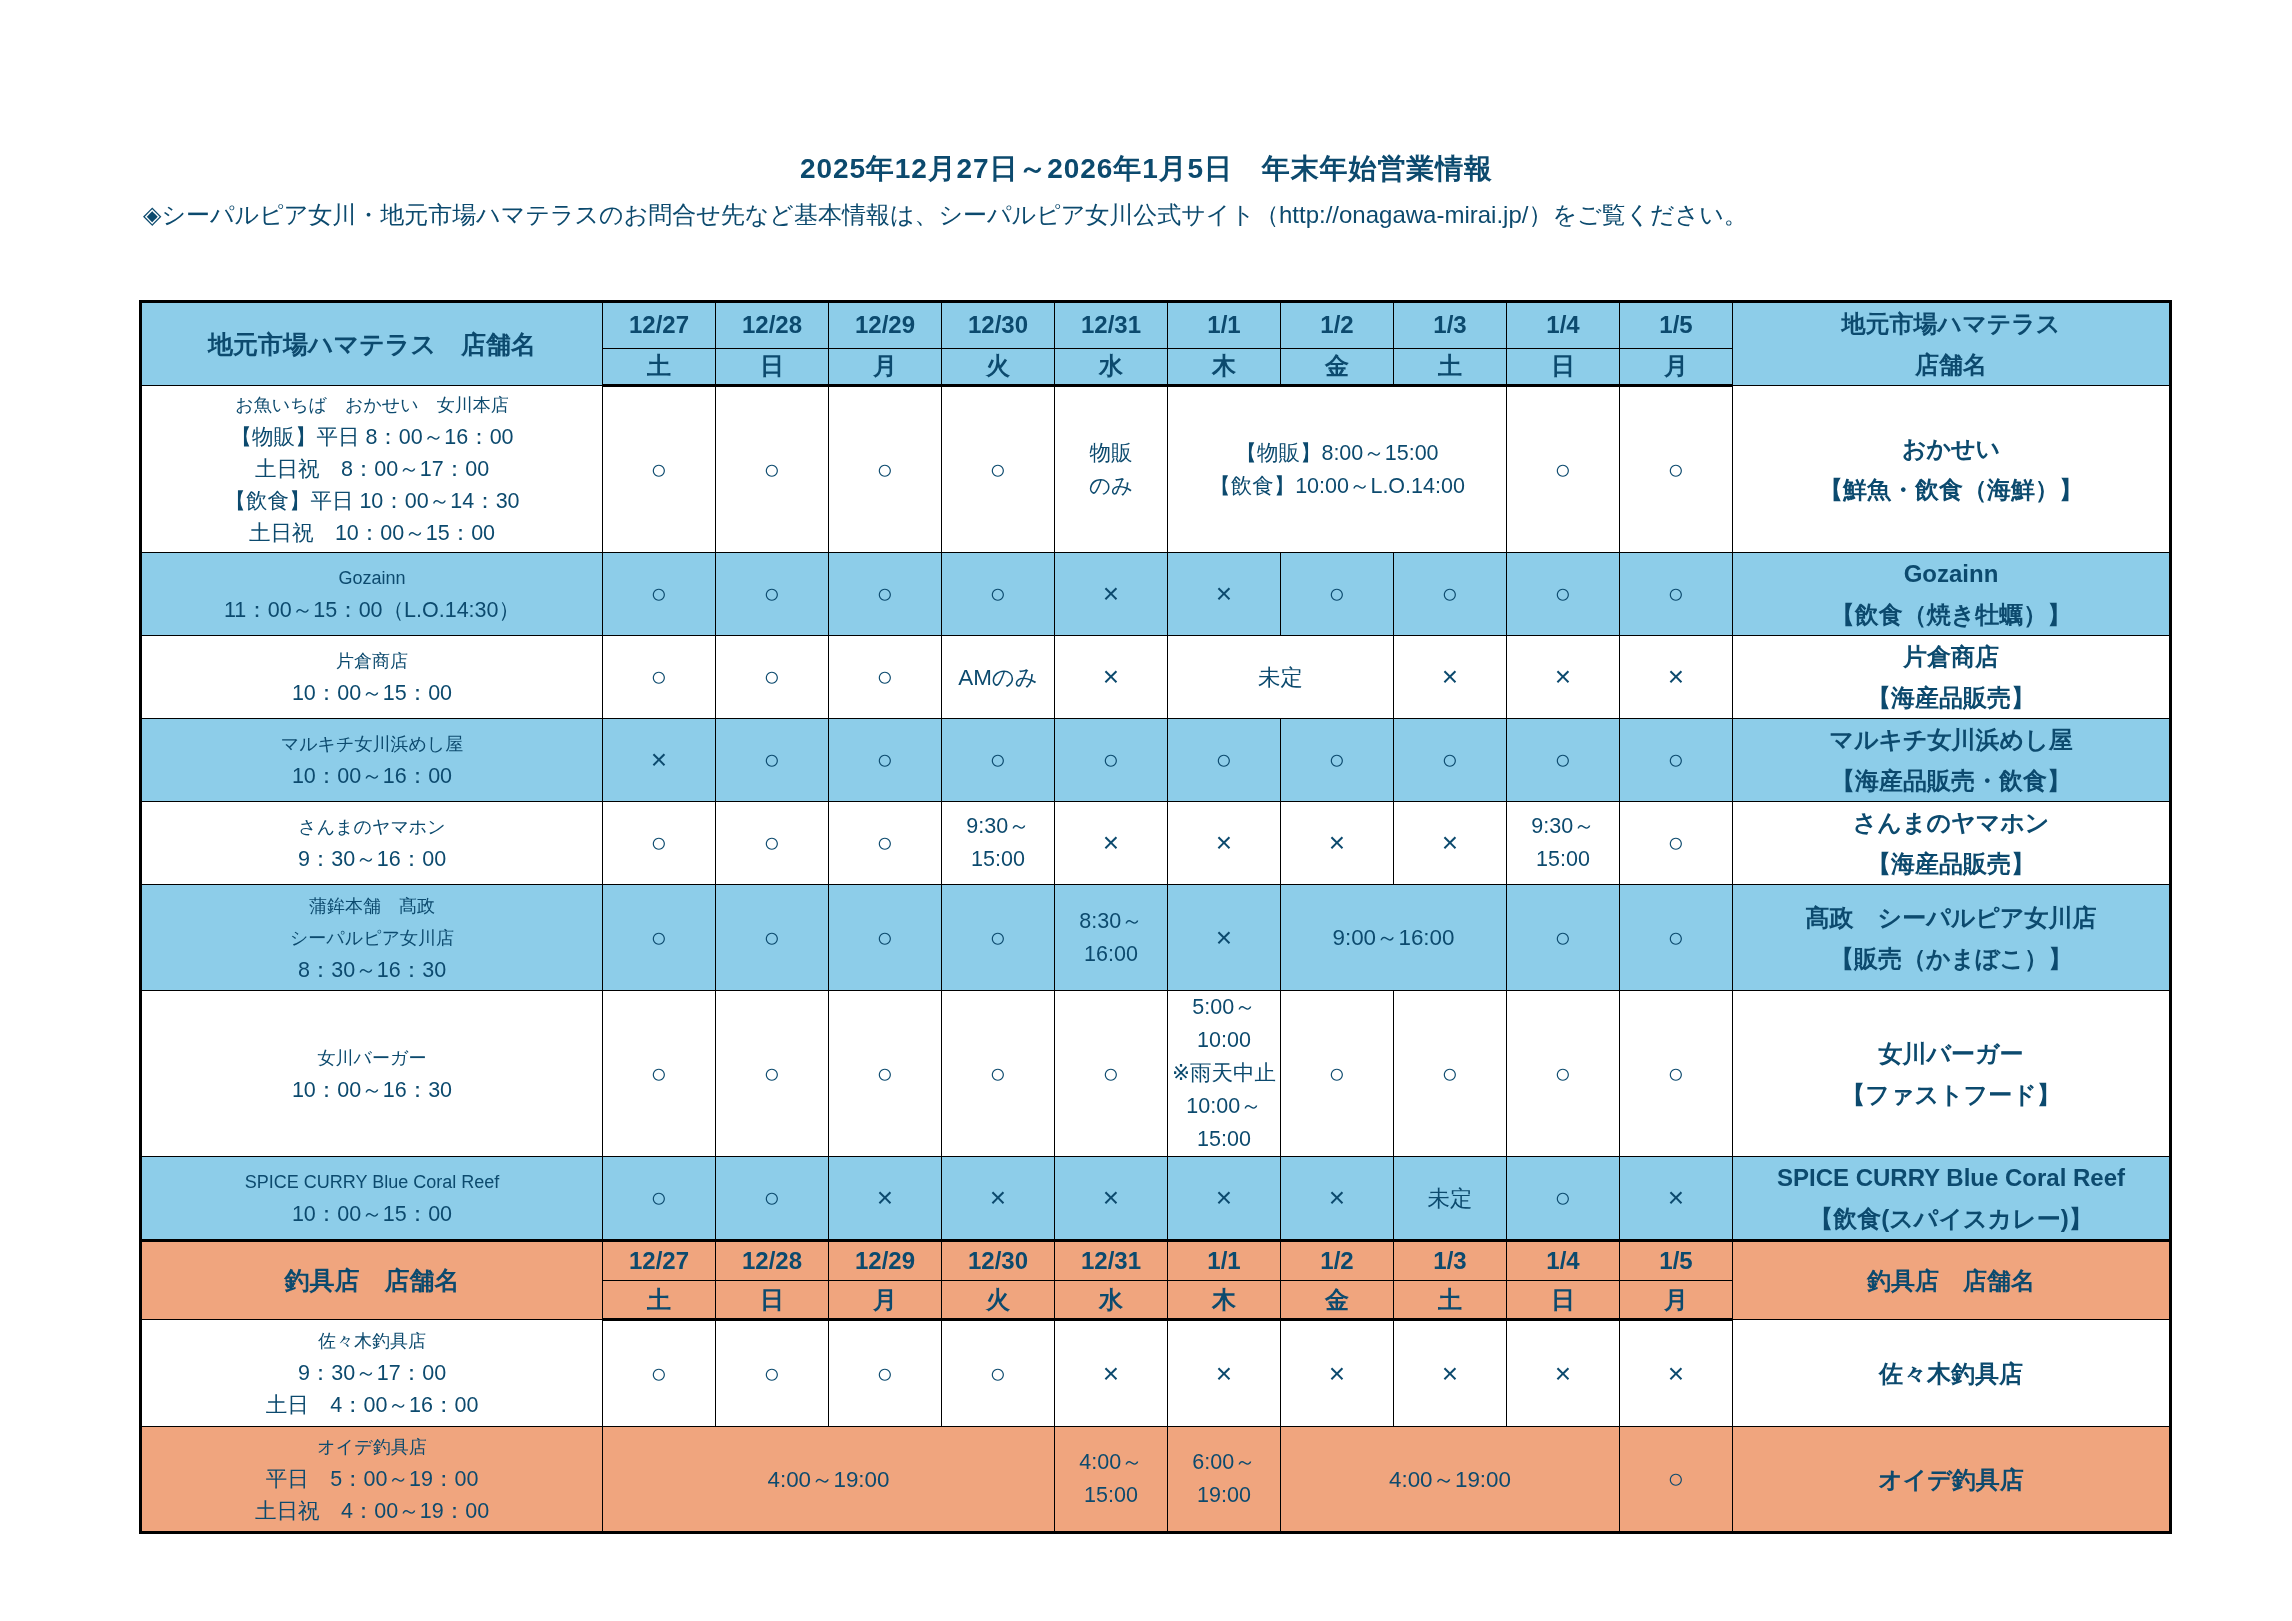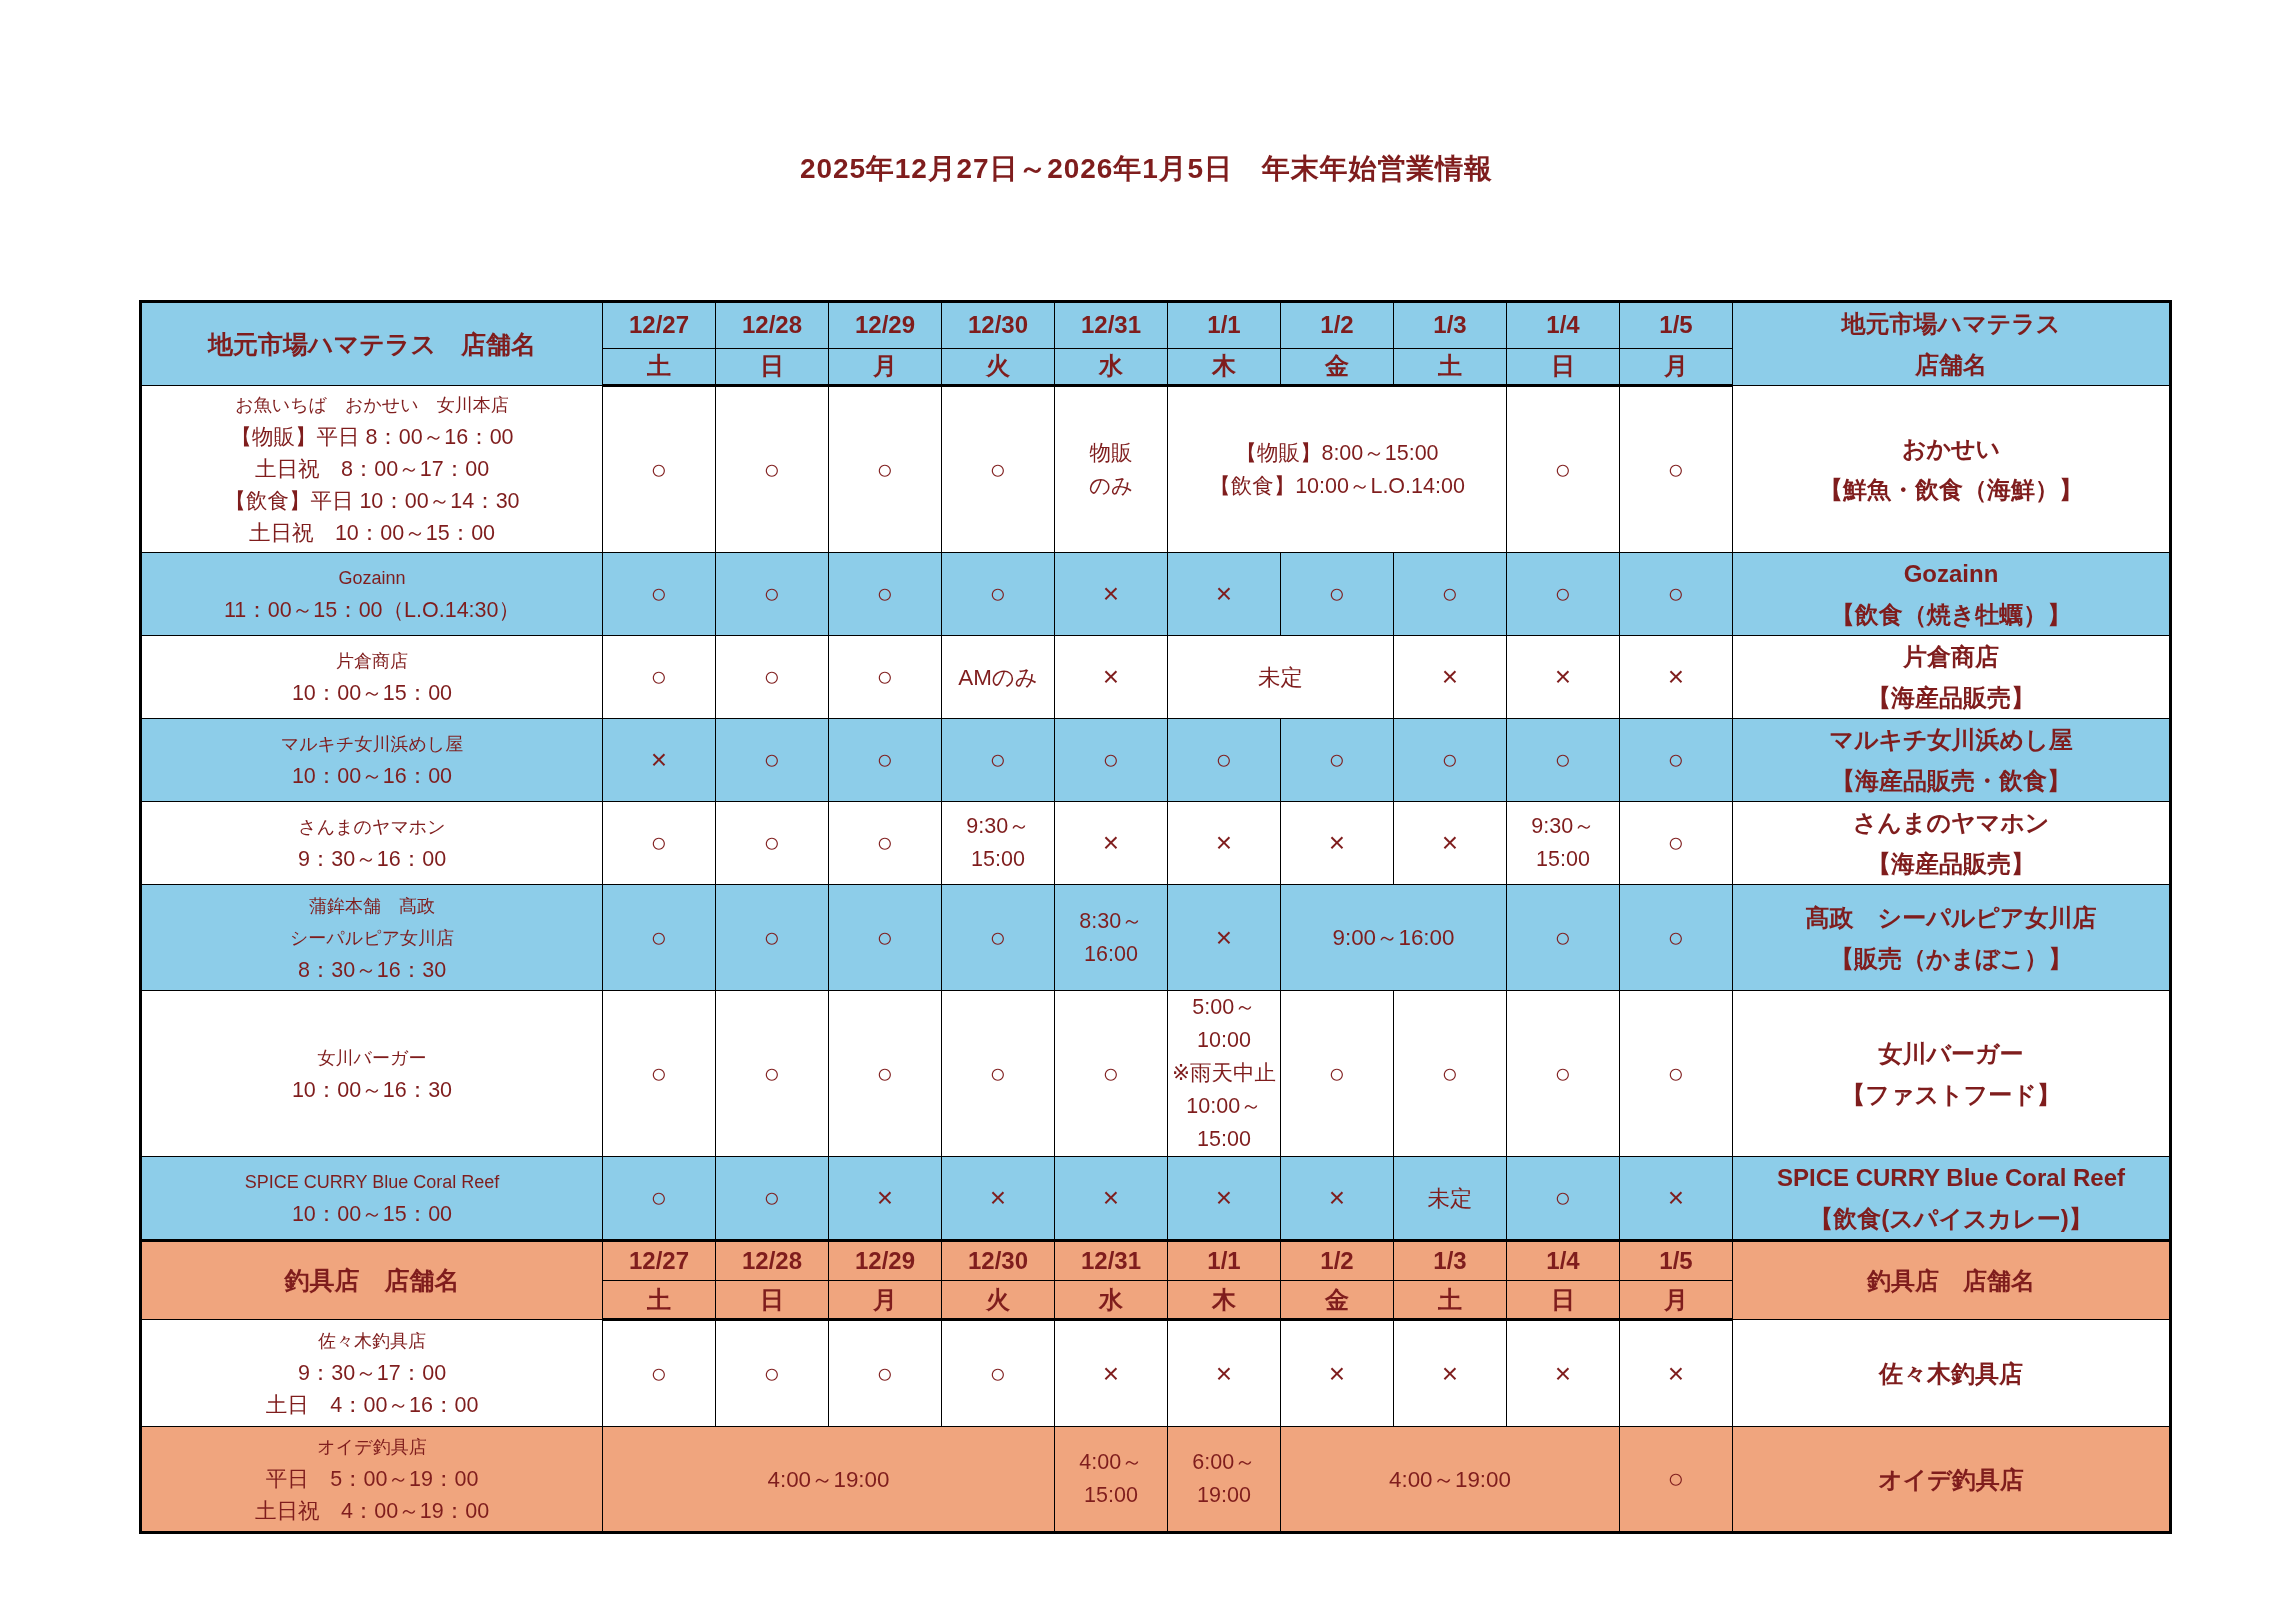--- a/index.html
+++ b/index.html
@@ -1,21 +1,21 @@
 <!DOCTYPE html>
 <html style="font-size:14.3px"><head>
 <meta charset="utf-8">
 <style>
   html,body{margin:0;padding:0;background:#e8e8e8;}
   .page{
     position:relative;
     width:2293px;height:1621px;
     background:#ffffff;
     font-family:"Liberation Sans","DejaVu Sans",sans-serif;
-    color:#7f1d1d;
+    color:#0c4a6e;
     overflow:hidden;
   }
   .doc-title{
     position:absolute;
     top:150px;left:0;width:2293px;
     text-align:center;
     font-size:28px;font-weight:bold;
     letter-spacing:0.9px;
   }
   .notes{
@@ -49,20 +49,21 @@
   .mark{font-size:28px;line-height:30px;}
   .single{font-size:22.4px;}
   .multi div{font-size:21.5px;line-height:33px;}
 </style>
 </head>
 <body>
 
 <div class="page">
   <div class="doc-title">2025年12月27日～2026年1月5日　年末年始営業情報</div>
   <div class="notes">
+    <div>◈シーパルピア女川・地元市場ハマテラスのお問合せ先など基本情報は、シーパルピア女川公式サイト（http://onagawa-mirai.jp/）をご覧ください。</div>
   </div>
   <table class="schedule">
     <colgroup>
         <col style="width: 462px;">
         <col style="width: 113px;">
         <col style="width: 113px;">
         <col style="width: 113px;">
         <col style="width: 113px;">
         <col style="width: 113px;">
         <col style="width: 113px;">

